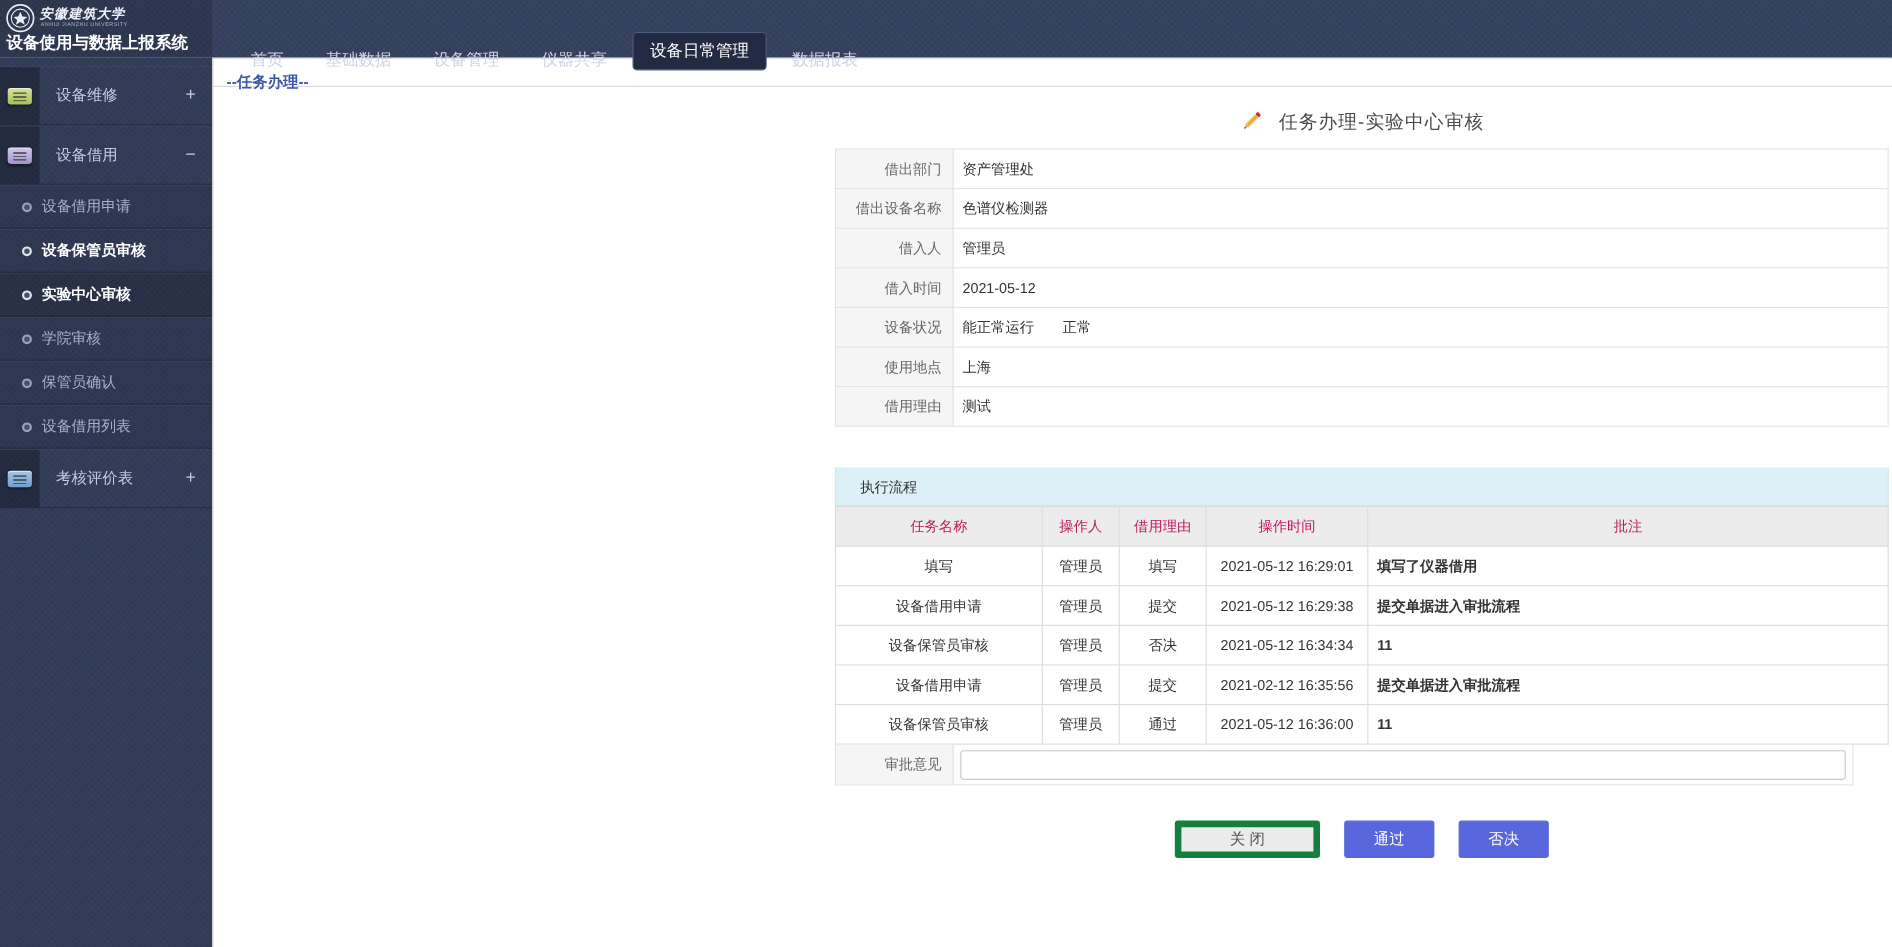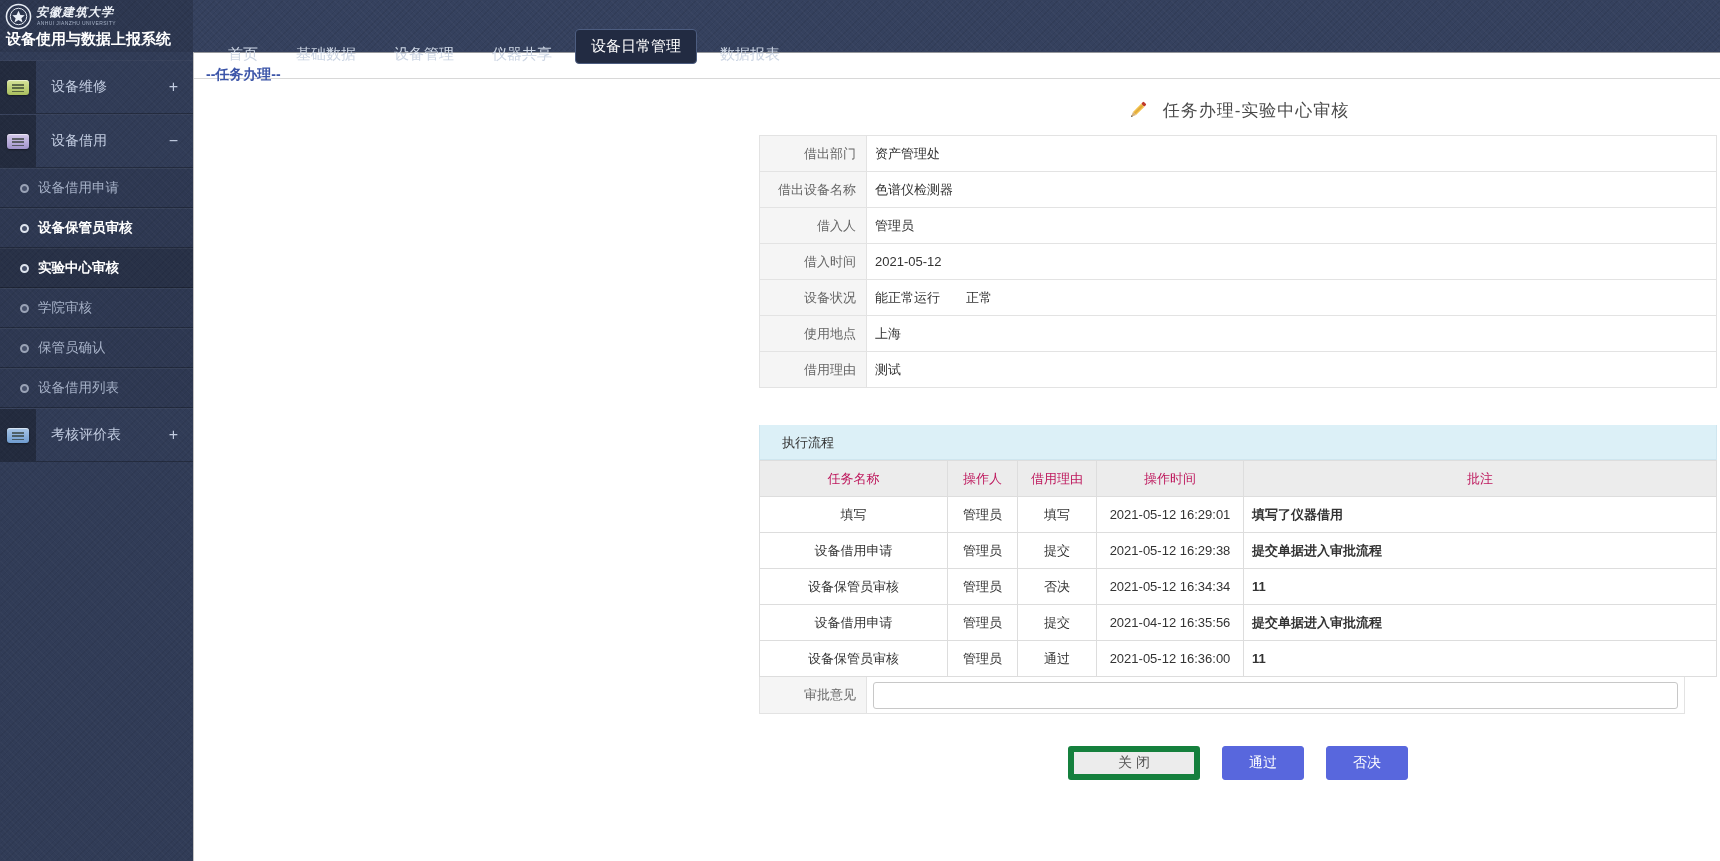--- a/index.html
+++ b/index.html
@@ -263,21 +263,21 @@
             <td>设备保管员审核</td>
             <td>管理员</td>
             <td>否决</td>
             <td>2021-05-12 16:34:34</td>
             <td class="note">11</td>
           </tr>
           <tr>
             <td>设备借用申请</td>
             <td>管理员</td>
             <td>提交</td>
-            <td>2021-04-12 16:35:56</td>
+            <td>2021-02-12 16:35:56</td>
             <td class="note">提交单据进入审批流程</td>
           </tr>
           <tr>
             <td>设备保管员审核</td>
             <td>管理员</td>
             <td>通过</td>
             <td>2021-05-12 16:36:00</td>
             <td class="note">11</td>
           </tr>
         </tbody>

